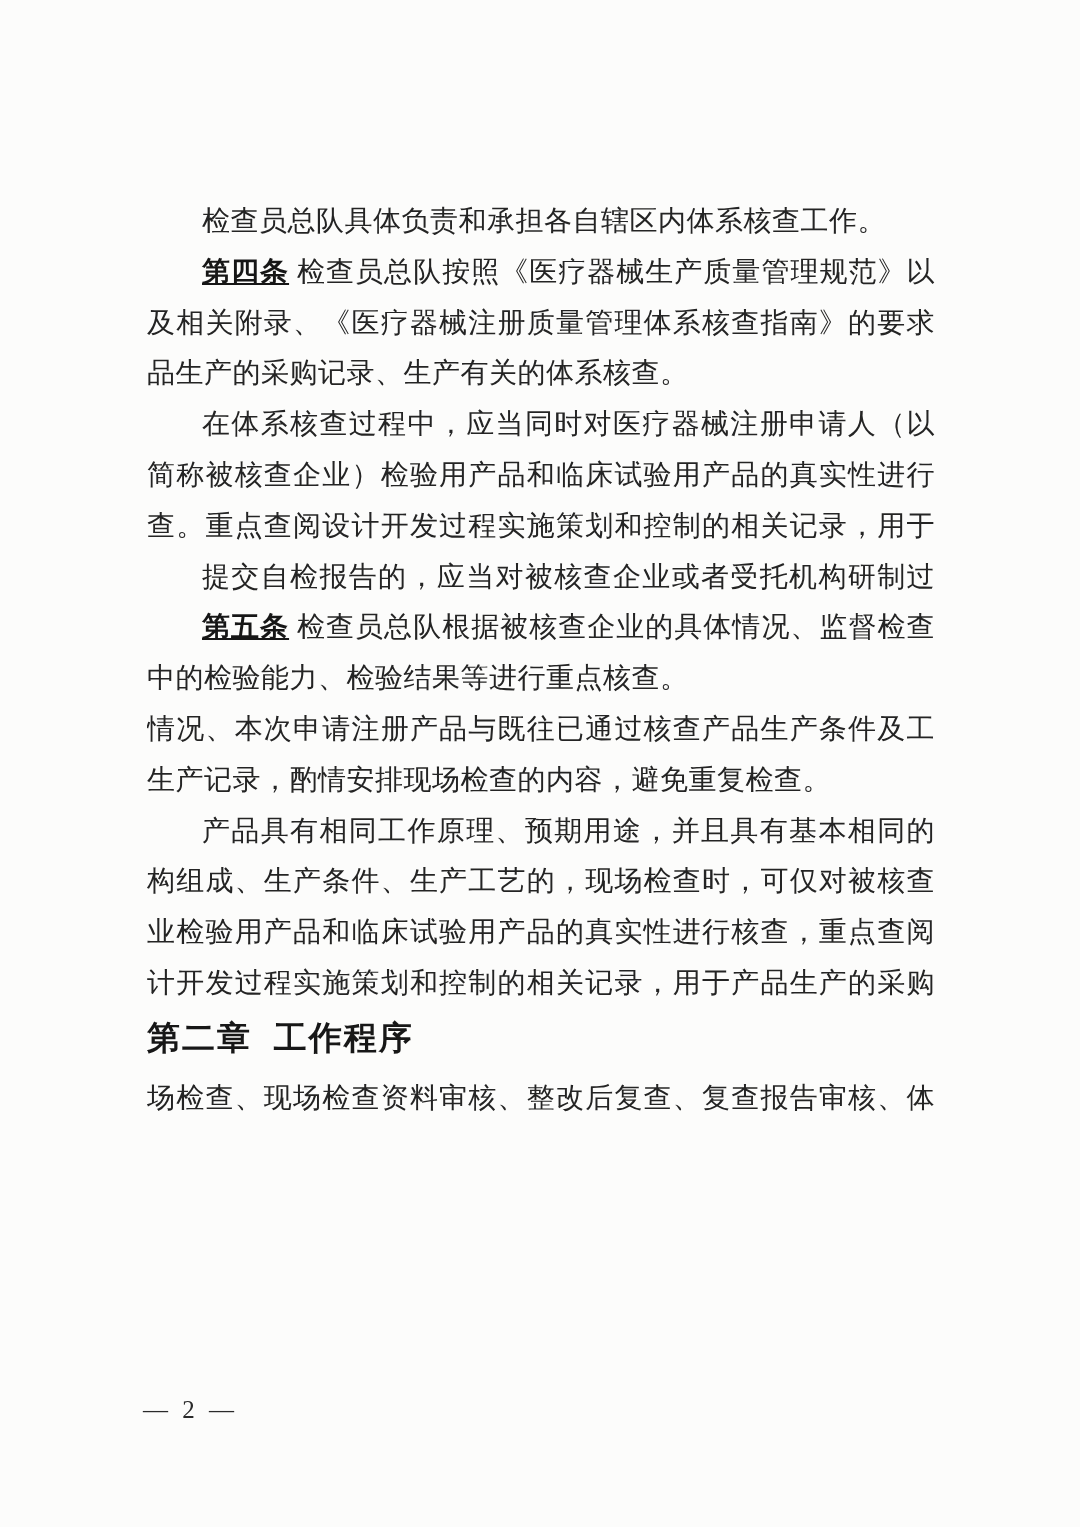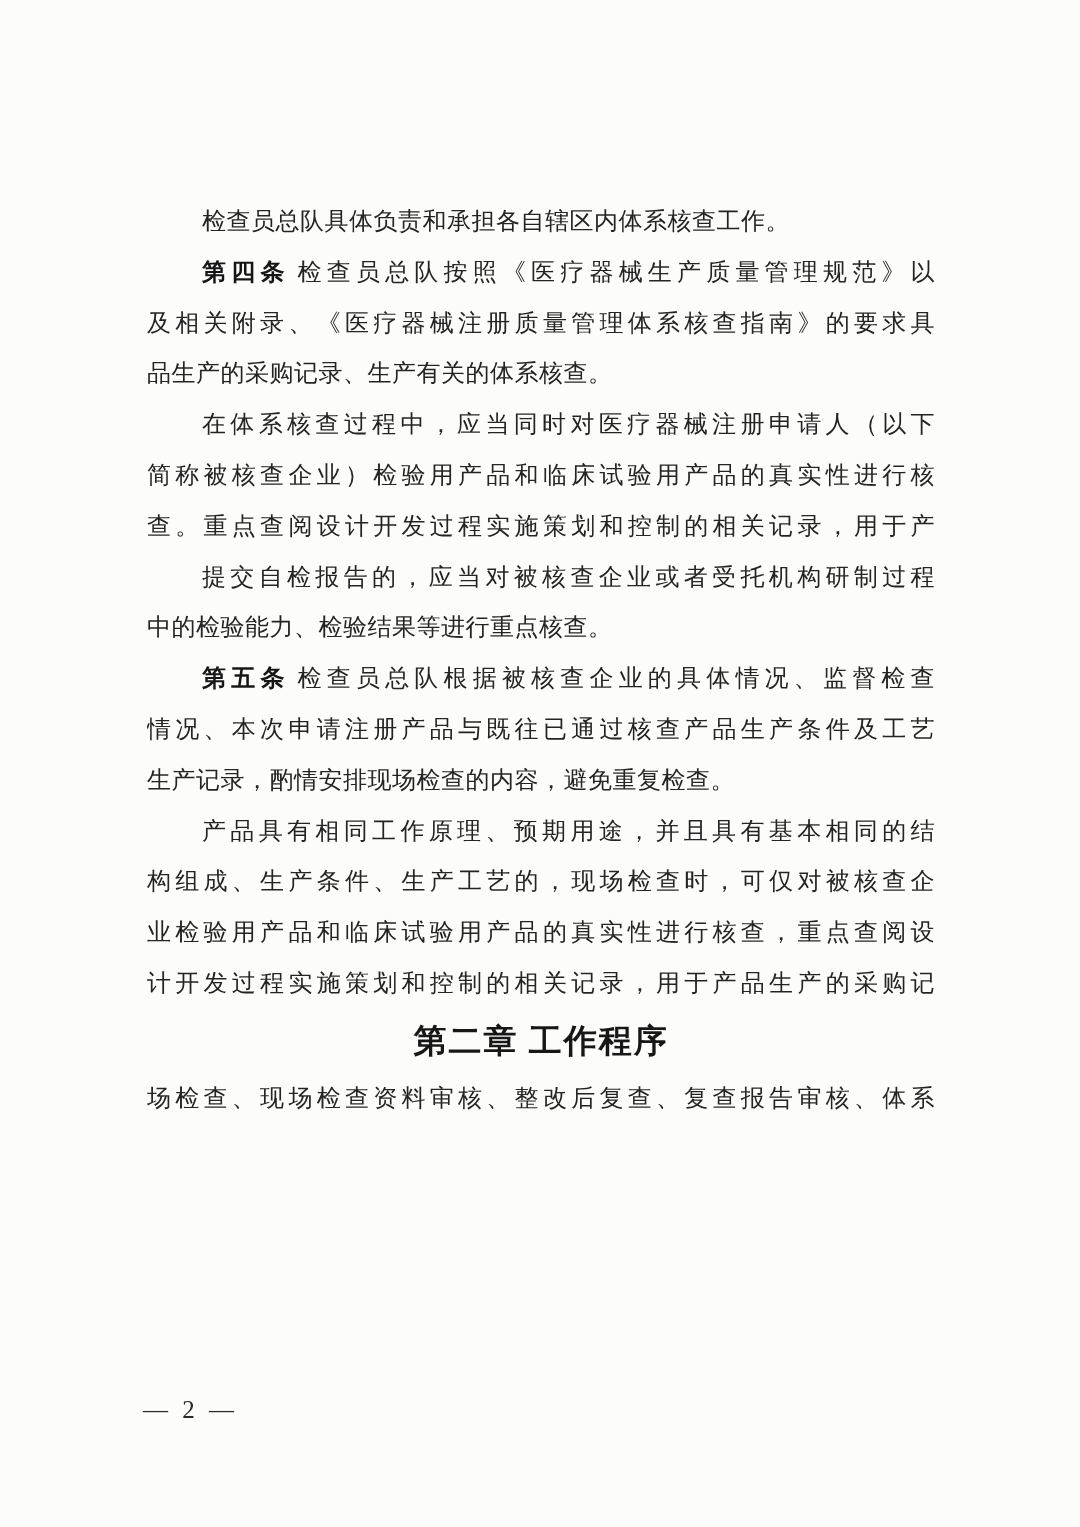--- a/index.html
+++ b/index.html
@@ -19,47 +19,47 @@
   }
   .doc-body {
     position: absolute;
     left: 147px;
     top: 196px;
     width: 788px;
   }
   .line {
     height: 50.8px;
     line-height: 50.8px;
-    font-size: 24px;
+    font-size: 28px;
     letter-spacing: 0.5px;
     white-space: nowrap;
     color: #242424;
   }
   .line.justify {
     white-space: normal;
     text-align: justify;
     text-align-last: justify;
     overflow: hidden;
   }
   .line.indent {
     text-indent: 55px;
   }
   .lead {
     font-family: "Liberation Sans", "DejaVu Sans", sans-serif;
     font-weight: bold;
     color: #161616;
     margin-right: 8px;
+    text-decoration: underline;
   }
   .heading {
     height: 64px;
     line-height: 64px;
     font-size: 33px;
     font-weight: bold;
-    text-align: center;
-    font-family: Liberation Serif, serif;
+    font-family: Liberation Mono, monospace;
     color: #171717;
     letter-spacing: 2px;
   }
   .footer {
     position: absolute;
     left: 143px;
     top: 1396px;
     font-size: 25px;
     letter-spacing: 4px;
     color: #2a2a2a;
@@ -72,22 +72,22 @@
 <div class="page">
   <main class="doc-body">
       <div class="line indent">检查员总队具体负责和承担各自辖区内体系核查工作。</div>
       <div class="line indent justify"><span class="lead">第四条</span>检查员总队按照《医疗器械生产质量管理规范》以</div>
       <div class="line justify">及相关附录、《医疗器械注册质量管理体系核查指南》的要求具</div>
       <div class="line">品生产的采购记录、生产有关的体系核查。</div>
       <div class="line indent justify">在体系核查过程中，应当同时对医疗器械注册申请人（以下</div>
       <div class="line justify">简称被核查企业）检验用产品和临床试验用产品的真实性进行核</div>
       <div class="line justify">查。重点查阅设计开发过程实施策划和控制的相关记录，用于产</div>
       <div class="line indent justify">提交自检报告的，应当对被核查企业或者受托机构研制过程</div>
+      <div class="line indent justify"><span class="lead">第五条</span>检查员总队根据被核查企业的具体情况、监督检查</div>
       <div class="line">中的检验能力、检验结果等进行重点核查。</div>
-      <div class="line indent justify"><span class="lead">第五条</span>检查员总队根据被核查企业的具体情况、监督检查</div>
       <div class="line justify">情况、本次申请注册产品与既往已通过核查产品生产条件及工艺</div>
       <div class="line">生产记录，酌情安排现场检查的内容，避免重复检查。</div>
       <div class="line indent justify">产品具有相同工作原理、预期用途，并且具有基本相同的结</div>
       <div class="line justify">构组成、生产条件、生产工艺的，现场检查时，可仅对被核查企</div>
       <div class="line justify">业检验用产品和临床试验用产品的真实性进行核查，重点查阅设</div>
       <div class="line justify">计开发过程实施策划和控制的相关记录，用于产品生产的采购记</div>
       <div class="heading">第二章 工作程序</div>
       <div class="line justify">场检查、现场检查资料审核、整改后复查、复查报告审核、体系</div>
     </main>
   <div class="footer">— 2 —</div>

